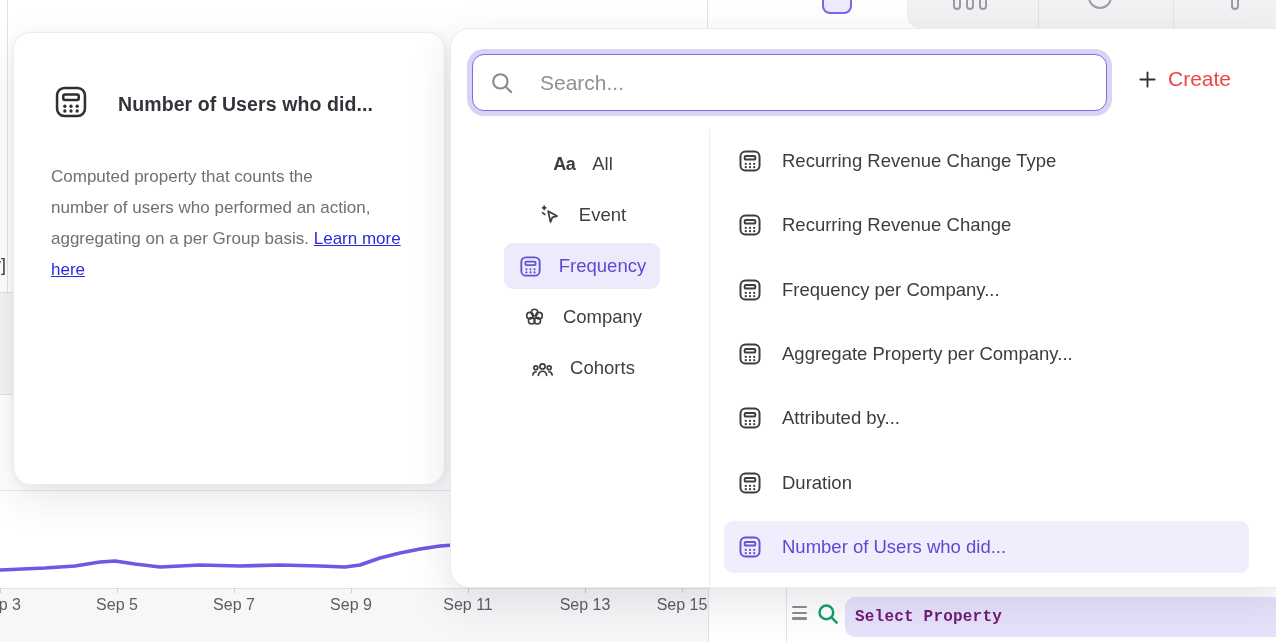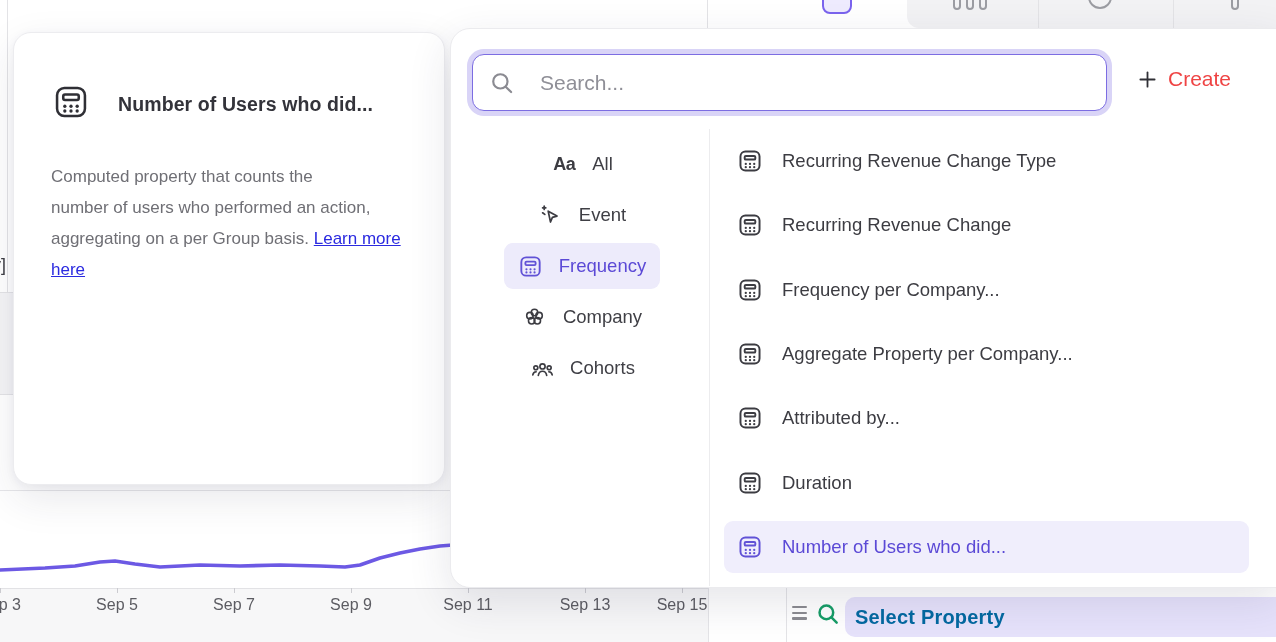--- a/index.html
+++ b/index.html
@@ -38,21 +38,21 @@
   #axis-ticks span { position:absolute; top:596px; transform:translateX(-50%);
                      font-size:16px; color:#5c5c62; white-space:nowrap; }
   #axis-ticks i.tick { position:absolute; top:588px; width:1px; height:5px;
                        background:#cbcbd0; display:block; }
   #chart-line { left:0; top:518px; }
 
   
   .bottom-vline { top:588px; width:1px; height:54px; background:#e4e4e7; }
   .select-pill { left:845px; top:597px; width:440px; height:40px; background:#e6e2fb;
                  border-radius:10px; display:flex; align-items:center; padding-left:10px; }
-  .select-pill span { color:#0369a1; font-size:20px; font-weight:bold; letter-spacing:.2px; }
+  .select-pill span { color:#701a75; font-size:16px; font-weight:bold; letter-spacing:.2px;font-family:Liberation Mono, monospace; }
   .hamburger { left:792px; top:606px; display:flex; flex-direction:column; gap:3.5px; }
   .hamburger i { width:15px; height:2.2px; background:#8b8b91; border-radius:1px; display:block; }
 
   
   .tooltip-card { left:13px; top:32px; width:432px; height:453px; background:#fff;
                   border:1px solid #ececef; border-radius:18px;
                   box-shadow:0 14px 40px rgba(40,40,70,.10), 0 2px 8px rgba(40,40,70,.05); }
   .tooltip-head { position:absolute; left:38px; top:50px; display:flex; align-items:center; gap:28px; }
   .tooltip-title { font-size:19.5px; font-weight:bold; color:#33333a; letter-spacing:.1px; }
   .tooltip-desc { position:absolute; left:37px; top:128px; width:362px;

